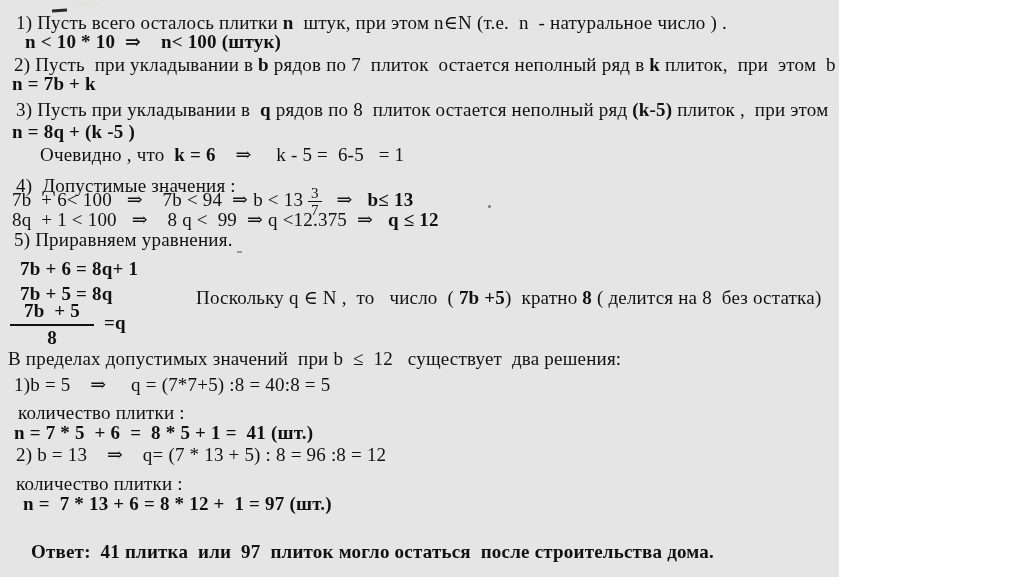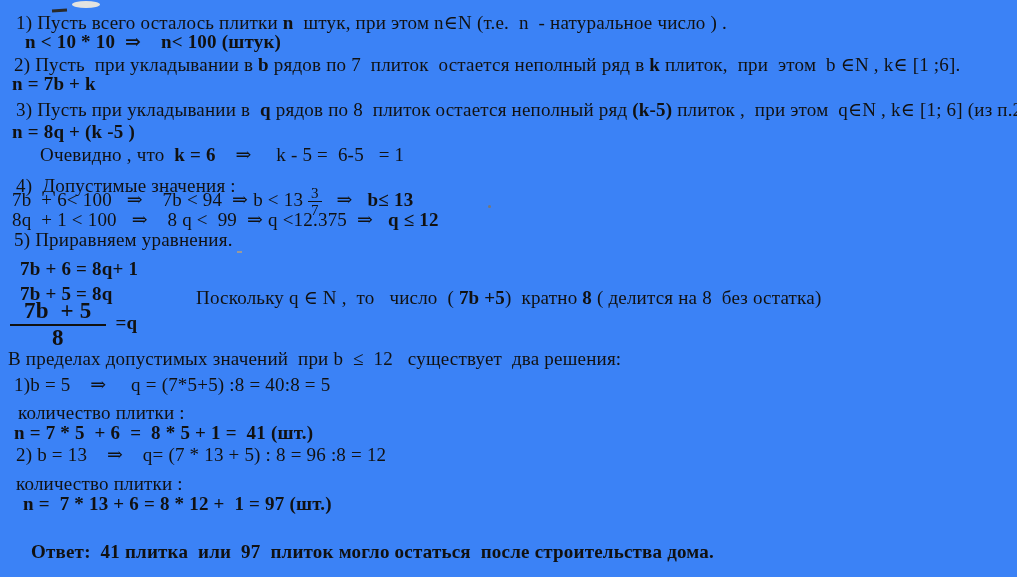--- a/index.html
+++ b/index.html
@@ -1,20 +1,20 @@
 <!DOCTYPE html>
 <html><head>
 <meta charset="utf-8">
 <style>
   * { margin:0; padding:0; box-sizing:border-box; }
   html,body { background:#ffffff; }
   .page {
     position:relative;
-    width:1017px; height:577px;
-    background:#3b82f6;
+    width:839px; height:577px;
+    background:#e5e5e5;
     color:#111111;
     font-family:"Liberation Serif","DejaVu Serif",serif;
     overflow:hidden;
   }
   .line {
     position:absolute;
     white-space:pre;
     font-size:19px;
     line-height:22px;
     letter-spacing:0.2px;
@@ -22,21 +22,21 @@
   .b { font-weight:bold; }
   .frac {
     display:inline-block;
     vertical-align:middle;
     text-align:center;
   }
   .frac .num { display:block; border-bottom:1.5px solid #111; }
   .frac .den { display:block; }
   .frac.small { font-size:15px; line-height:16px; }
   .frac.small .num { padding:0 3px 0; border-bottom-width:1px; }
-  .frac.big { font-size:23px; line-height:22px; }
+  .frac.big { font-size:19px; line-height:22px; }
   .frac.big .num { padding:0 14px 2px; border-bottom-width:2px; }
   .frac.big .den { padding-top:1px; }
   .speck { position:absolute; }
   .s1 { left:52px; top:9px; width:15px; height:3px; background:#2a2a2a; transform:rotate(-4deg); }
   .s2 { left:72px; top:1px; width:28px; height:7px; background:#e3e3e0; border-radius:50%; }
   .s3 { left:488px; top:205px; width:3px; height:3px; background:#777; border-radius:50%; }
   .s4 { left:237px; top:251px; width:5px; height:2px; background:#9a9a9a; }
 </style>
 </head>
 <body>
@@ -55,20 +55,20 @@
     <div class="line" style="left: 16px; top: 144px; margin-left: 24px;"><span>Очевидно , что  </span><span class="b">k = 6</span><span>    ⇒     k - 5 =  6-5   = 1</span></div>
     <div class="line" style="left: 16px; top: 175px;"><span>4)  Допустимые значения :</span></div>
     <div class="line" style="left: 12px; top: 185px;"><span>7b  + 6&lt; 100   ⇒    7b &lt; 94  ⇒ b &lt; 13 </span><span class="frac small"><span class="num">3</span><span class="den">7</span></span><span>   ⇒   </span><span class="b">b≤ 13</span></div>
     <div class="line" style="left: 12px; top: 209px;"><span>8q  + 1 &lt; 100   ⇒    8 q &lt;  99  ⇒ q &lt;12.375  ⇒   </span><span class="b">q ≤ 12</span></div>
     <div class="line" style="left: 14px; top: 229px;"><span>5) Приравняем уравнения.</span></div>
     <div class="line" style="left: 20px; top: 258px;"><span class="b">7b + 6 = 8q+ 1</span></div>
     <div class="line" style="left: 20px; top: 283px; text-align: right;"><span class="b">7b + 5 = 8q</span></div>
     <div class="line" style="left: 196px; top: 287px;"><span>Поскольку q ∈ N ,  то   число  ( </span><span class="b">7b +5</span><span>)  кратно </span><span class="b">8</span><span> ( делится на 8  без остатка)</span></div>
     <div class="line" style="left: 10px; top: 300px;"><span class="frac big b"><span class="num">7b  + 5</span><span class="den">8</span></span><span class="b">  =q</span></div>
     <div class="line" style="left: 8px; top: 348px;"><span>В пределах допустимых значений  при b  ≤  12   существует  два решения:</span></div>
-    <div class="line" style="left: 14px; top: 374px;"><span>1)b = 5    ⇒     q = (7*5+5) :8 = 40:8 = 5</span></div>
+    <div class="line" style="left: 14px; top: 374px;"><span>1)b = 5    ⇒     q = (7*7+5) :8 = 40:8 = 5</span></div>
     <div class="line" style="left: 18px; top: 402px;"><span>количество плитки :</span></div>
     <div class="line" style="left: 14px; top: 422px;"><span class="b">n = 7 * 5  + 6  =  8 * 5 + 1 =  41 (шт.)</span></div>
     <div class="line" style="left: 16px; top: 444px;"><span>2) b = 13    ⇒    q= (7 * 13 + 5) : 8 = 96 :8 = 12</span></div>
     <div class="line" style="left: 16px; top: 473px;"><span>количество плитки :</span></div>
     <div class="line" style="left: 14px; top: 493px; margin-left: 9px;"><span class="b">n =  7 * 13 + 6 = 8 * 12 +  1 = 97 (шт.)</span></div>
     <div class="line" style="left: 18px; top: 541px; margin-left: 13px;"><span class="b">Ответ:  41 плитка  или  97  плиток могло остаться  после строительства дома.</span></div>
   </div>
 
 </body></html>

